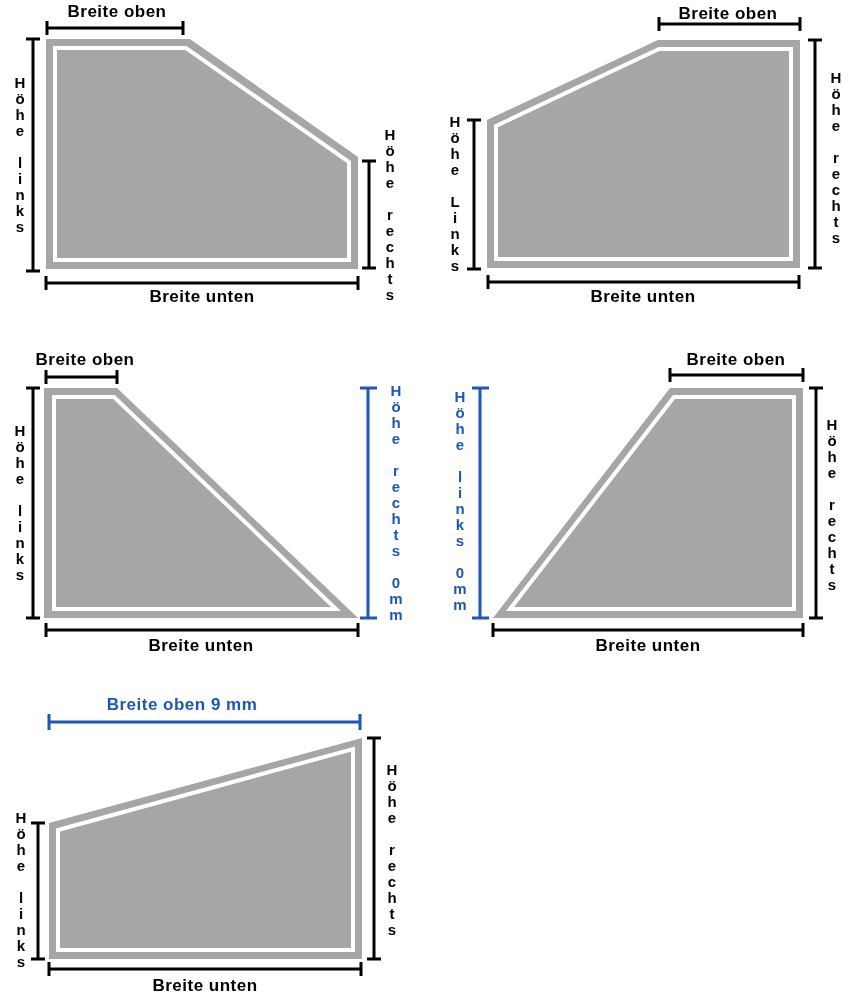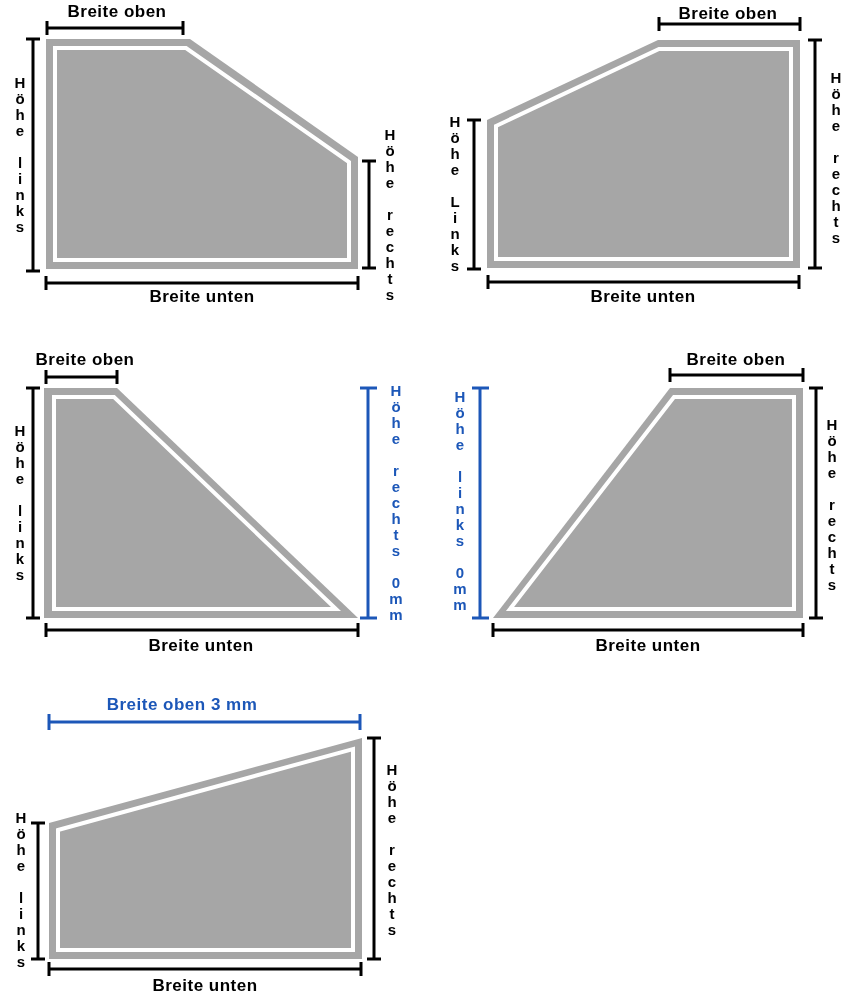--- a/index.html
+++ b/index.html
@@ -246,21 +246,21 @@
 e
  
 r
 e
 c
 h
 t
 s</div>
   <div class="h-label" style="left:648px;top:636px">Breite unten</div>
 
-  <div class="h-label accent-text" style="left:182px;top:695px">Breite oben 3 mm</div>
+  <div class="h-label accent-text" style="left:182px;top:695px">Breite oben 9 mm</div>
   <div class="v-label" style="left:21px;top:890px">H
 ö
 h
 e
  
 l
 i
 n
 k
 s</div>

